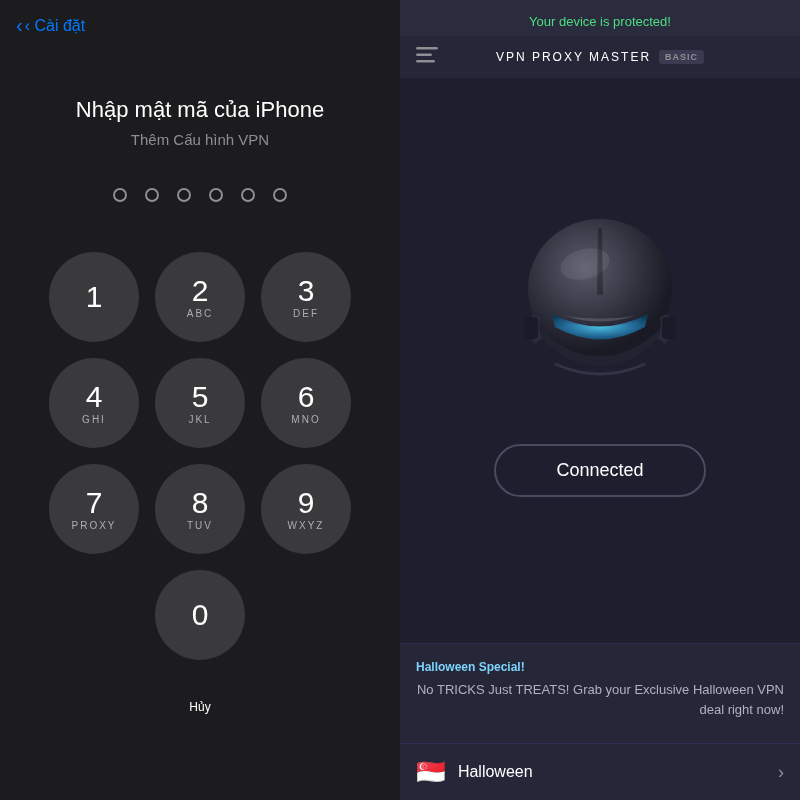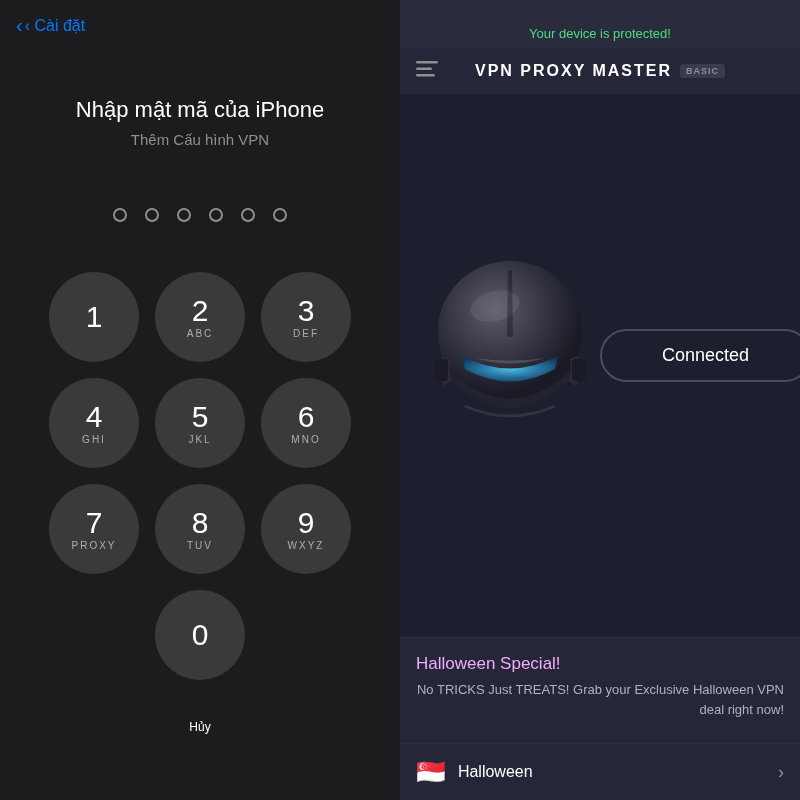--- a/index.html
+++ b/index.html
@@ -15,21 +15,21 @@
       color: #ffffff;
       font-size: 22px;
       font-weight: 500;
       margin-bottom: 8px;
       text-align: center;
     }
 
     .passcode-subtitle {
       color: #8e8e93;
       font-size: 15px;
-      margin-bottom: 60px;
+      margin-bottom: 40px;
       text-align: center;
     }
 
     .passcode-dots {
       display: flex;
       gap: 18px;
       margin-bottom: 50px;
     }
 
     .dot {
@@ -97,21 +97,21 @@
       height: 800px;
       background: #1e1f2e;
       display: flex;
       flex-direction: column;
       position: relative;
       overflow: hidden;
     }
 
     .vpn-top-bar {
       background: #2a2b3d;
-      padding: 24px 16px 6px;
+      padding: 12px 16px 6px;
       text-align: center;
     }
 
     .vpn-protected-text {
       color: #4cde80;
       font-size: 13px;
       font-weight: 500;
     }
 
     .vpn-header {
@@ -126,41 +126,42 @@
     .vpn-menu-icon {
       position: absolute;
       left: 16px;
       color: #8e8e93;
       font-size: 18px;
       cursor: pointer;
     }
 
     .vpn-title {
       color: #ffffff;
-      font-size: 16px;
-      font-weight: 700;
+      font-size: 12px;
+      font-weight: 400;
       letter-spacing: 2px;
     }
 
     .vpn-basic-badge {
       background: #3a3b50;
       color: #8e8e93;
       font-size: 9px;
       font-weight: 700;
       padding: 2px 6px;
       border-radius: 3px;
       margin-left: 8px;
       letter-spacing: 1px;
     }
 
     .vpn-main-content {
       flex: 1;
       display: flex;
-      flex-direction: row;
-      align-items: center;
+      flex-direction: column;
+      align-items: center;
+      justify-content: center;
       padding: 20px;
     }
 
     
     .helmet-container {
       width: 200px;
       height: 200px;
       margin-bottom: 40px;
       display: flex;
       align-items: center;
@@ -180,23 +181,23 @@
     }
 
     
     .halloween-banner {
       background: #252638;
       padding: 16px 16px 14px;
       border-top: 1px solid #2f3050;
     }
 
     .halloween-title {
-      color: #f0abfc;
-      font-size: 17px;
-      font-weight: 400;
+      color: #7dd3fc;
+      font-size: 12px;
+      font-weight: 700;
       margin-bottom: 6px;
     }
 
     .halloween-text {
       color: #b0b0c0;
       font-size: 13px;
       line-height: 1.5;
       margin-bottom: 10px;
       text-align: right;
     }

